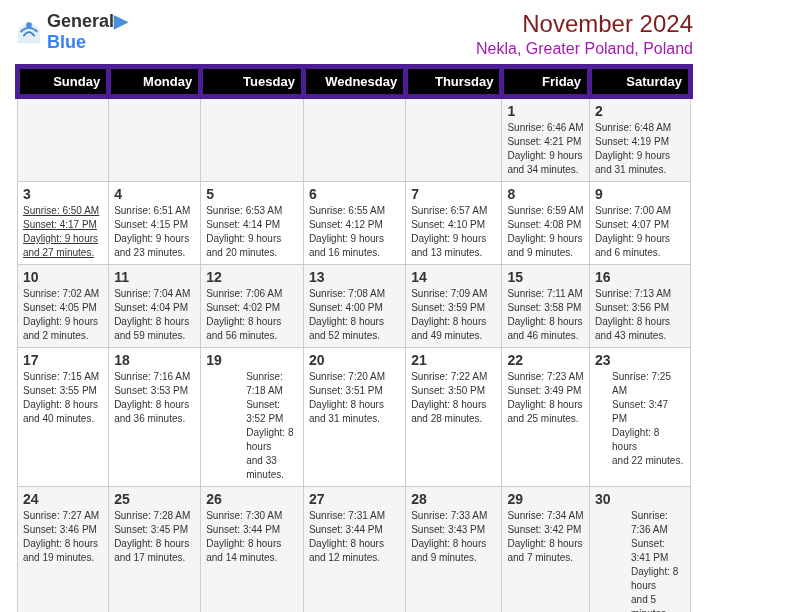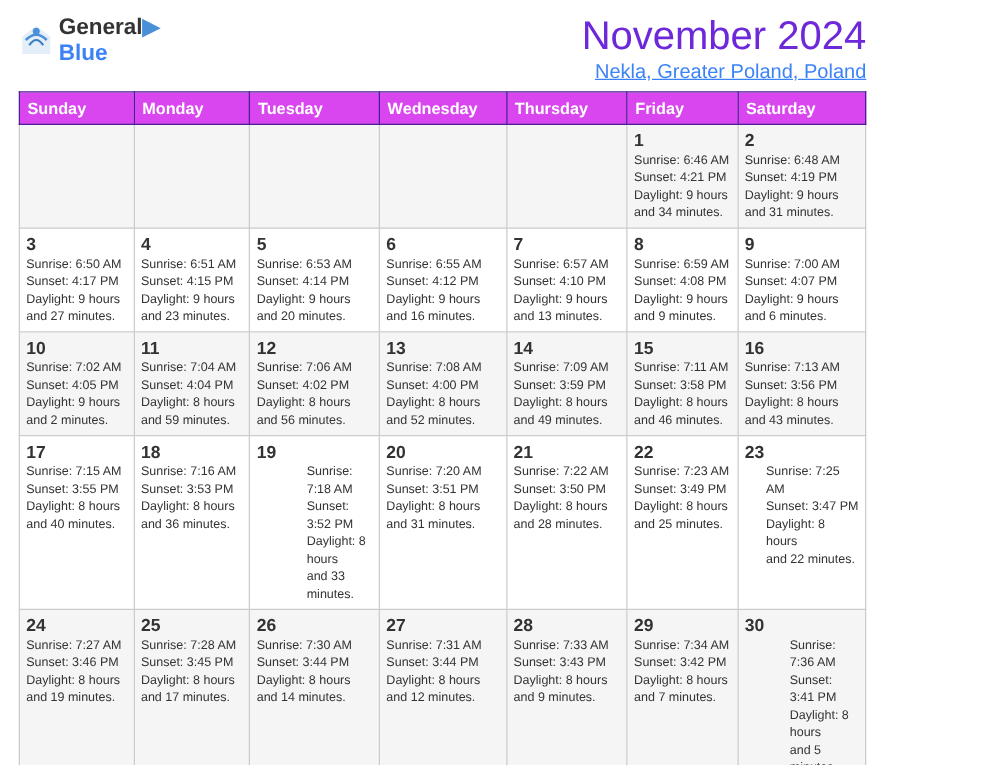--- a/index.html
+++ b/index.html
@@ -2,24 +2,24 @@
 <html><head>
   <meta charset="utf-8">
   <style>
     * { box-sizing: border-box; margin: 0; padding: 0; }
     body { font-family: Arial, sans-serif; background: #fff; width: 792px; height: 612px; overflow: hidden; }
     .container { width: 708px; padding: 10px 15px; }
     .header-row { display: flex; justify-content: space-between; align-items: flex-start; margin-bottom: 6px; }
     .logo { display: flex; align-items: center; }
     .logo-icon { width: 28px; height: 28px; margin-right: 4px; }
     .title-block { text-align: right; }
-    .month-title { font-size: 32px; font-weight: 300; color: #6d28d9; }
-    .location { font-size: 16px; color: #3b82f6; margin-top: 2px; text-decoration: underline; }
+    .month-title { font-size: 24px; font-weight: 300; color: #7f1d1d; }
+    .location { font-size: 16px; color: #a21caf; margin-top: 2px; }
     table { width: 100%; border-collapse: collapse; }
-    thead th { background: #d946ef; color: #fff; font-size: 13px; font-weight: bold; padding: 5px 6px; text-align: left; border: 1px solid #4c1d95; }
+    thead th { background: #000000; color: #fff; font-size: 13px; font-weight: bold; padding: 5px 6px; text-align: right; border: 5px solid #4c1d95; }
     tbody td { border: 1px solid #ccc; vertical-align: top; padding: 4px 5px; font-size: 10.5px; color: #333; background: #fff; width: 113px; min-height: 75px; }
     tbody tr:nth-child(odd) td { background: #f5f5f5; }
     .day-num { font-size: 14px; font-weight: bold; color: #333; display: block; margin-bottom: 2px; }
     .day-info { font-size: 10px; color: #333; line-height: 1.4; }
     td.empty { background: #fff !important; }
     tr:nth-child(odd) td.empty { background: #f5f5f5 !important; }
   </style>
 </head>
 <body>
 
@@ -74,21 +74,21 @@
             <span class="day-num">2</span>
             <div class="day-info" style="white-space: pre-line;">Sunrise: 6:48 AM
 Sunset: 4:19 PM
 Daylight: 9 hours
 and 31 minutes.</div>
           </td>
         </tr>
         <tr>
           <td>
             <span class="day-num">3</span>
-            <div class="day-info" style="white-space: pre-line;">Sunrise: 6:50 AM
+            <div class="day-info" style="white-space: pre-line; text-decoration: underline;">Sunrise: 6:50 AM
 Sunset: 4:17 PM
 Daylight: 9 hours
 and 27 minutes.</div>
           </td>
           <td>
             <span class="day-num">4</span>
             <div class="day-info" style="white-space: pre-line;">Sunrise: 6:51 AM
 Sunset: 4:15 PM
 Daylight: 9 hours
 and 23 minutes.</div>

